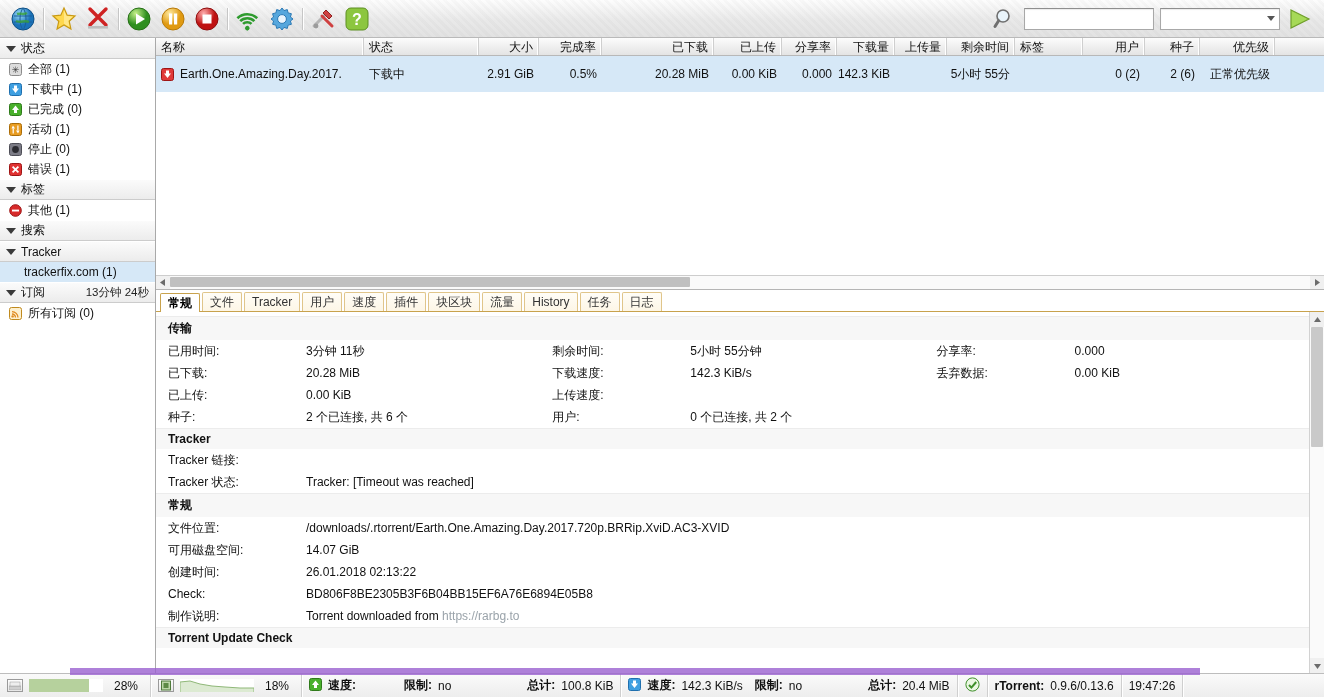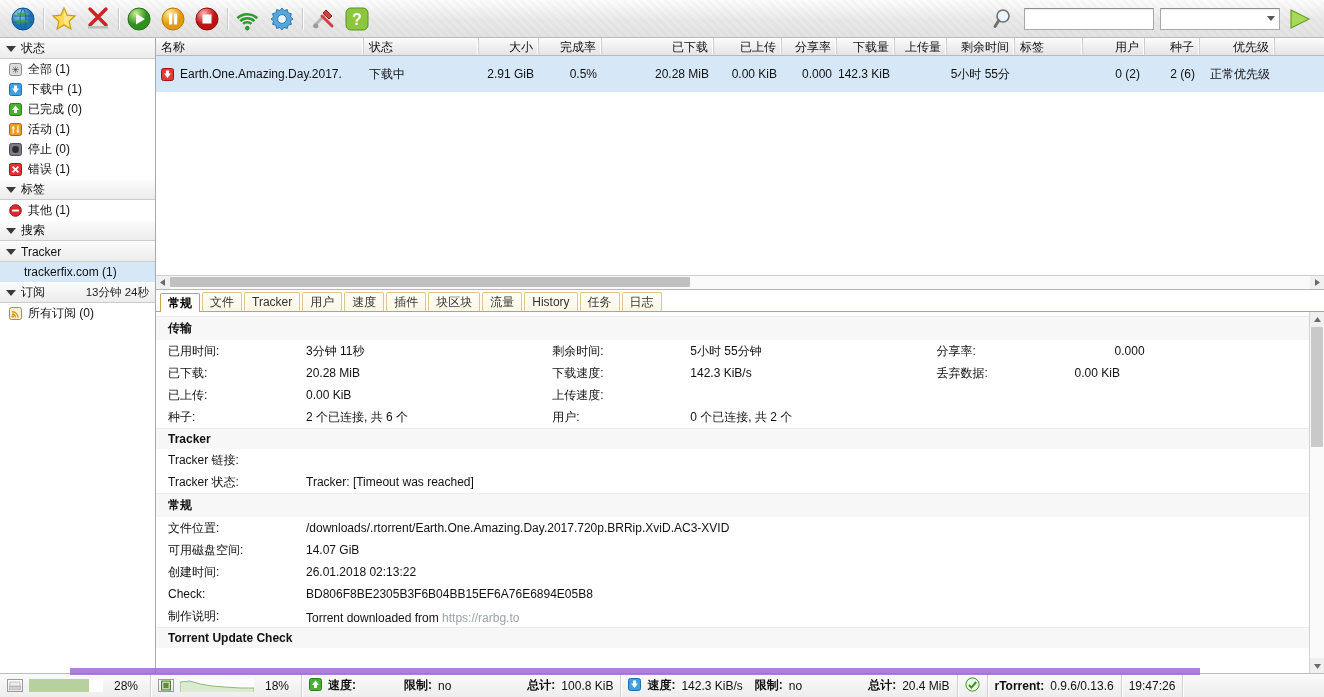--- a/index.html
+++ b/index.html
@@ -449,21 +449,21 @@
             <div class="sect">传输</div>
             <div class="drow">
               <div class="dcol" style="width: 33.33%;">
                 <div class="dlabel">已用时间:</div>
                 <div class="dval">3分钟 11秒</div>
               </div>
               <div class="dcol" style="width: 33.33%;">
                 <div class="dlabel">剩余时间:</div>
                 <div class="dval">5小时 55分钟</div>
               </div>
-              <div class="dcol" style="width: 33.33%; gap: 40px;">
+              <div class="dcol" style="width: 33.33%;">
                 <div class="dlabel">分享率:</div>
                 <div class="dval">0.000</div>
               </div>
             </div>
             <div class="drow">
               <div class="dcol" style="width: 33.33%;">
                 <div class="dlabel">已下载:</div>
                 <div class="dval">20.28 MiB</div>
               </div>
               <div class="dcol" style="width: 33.33%;">
@@ -535,21 +535,21 @@
                 <div class="dval">26.01.2018 02:13:22</div>
               </div>
             </div>
             <div class="drow">
               <div class="dcol" style="width: 100%;">
                 <div class="dlabel">Check:</div>
                 <div class="dval">BD806F8BE2305B3F6B04BB15EF6A76E6894E05B8</div>
               </div>
             </div>
             <div class="drow">
-              <div class="dcol" style="width: 100%; align-items: flex-end;">
+              <div class="dcol" style="width: 100%;">
                 <div class="dlabel">制作说明:</div>
                 <div class="dval">Torrent downloaded from <a>https://rarbg.to</a></div>
               </div>
             </div>
             <div class="sect">Torrent Update Check</div>
           </div>
         <div class="vscroll">
           <div class="vs-btn">
               <svg width="9" height="8" viewBox="0 0 9 8">
                 <polygon points="1,6 8,6 4.5,1" fill="#6b6b6b"></polygon>

